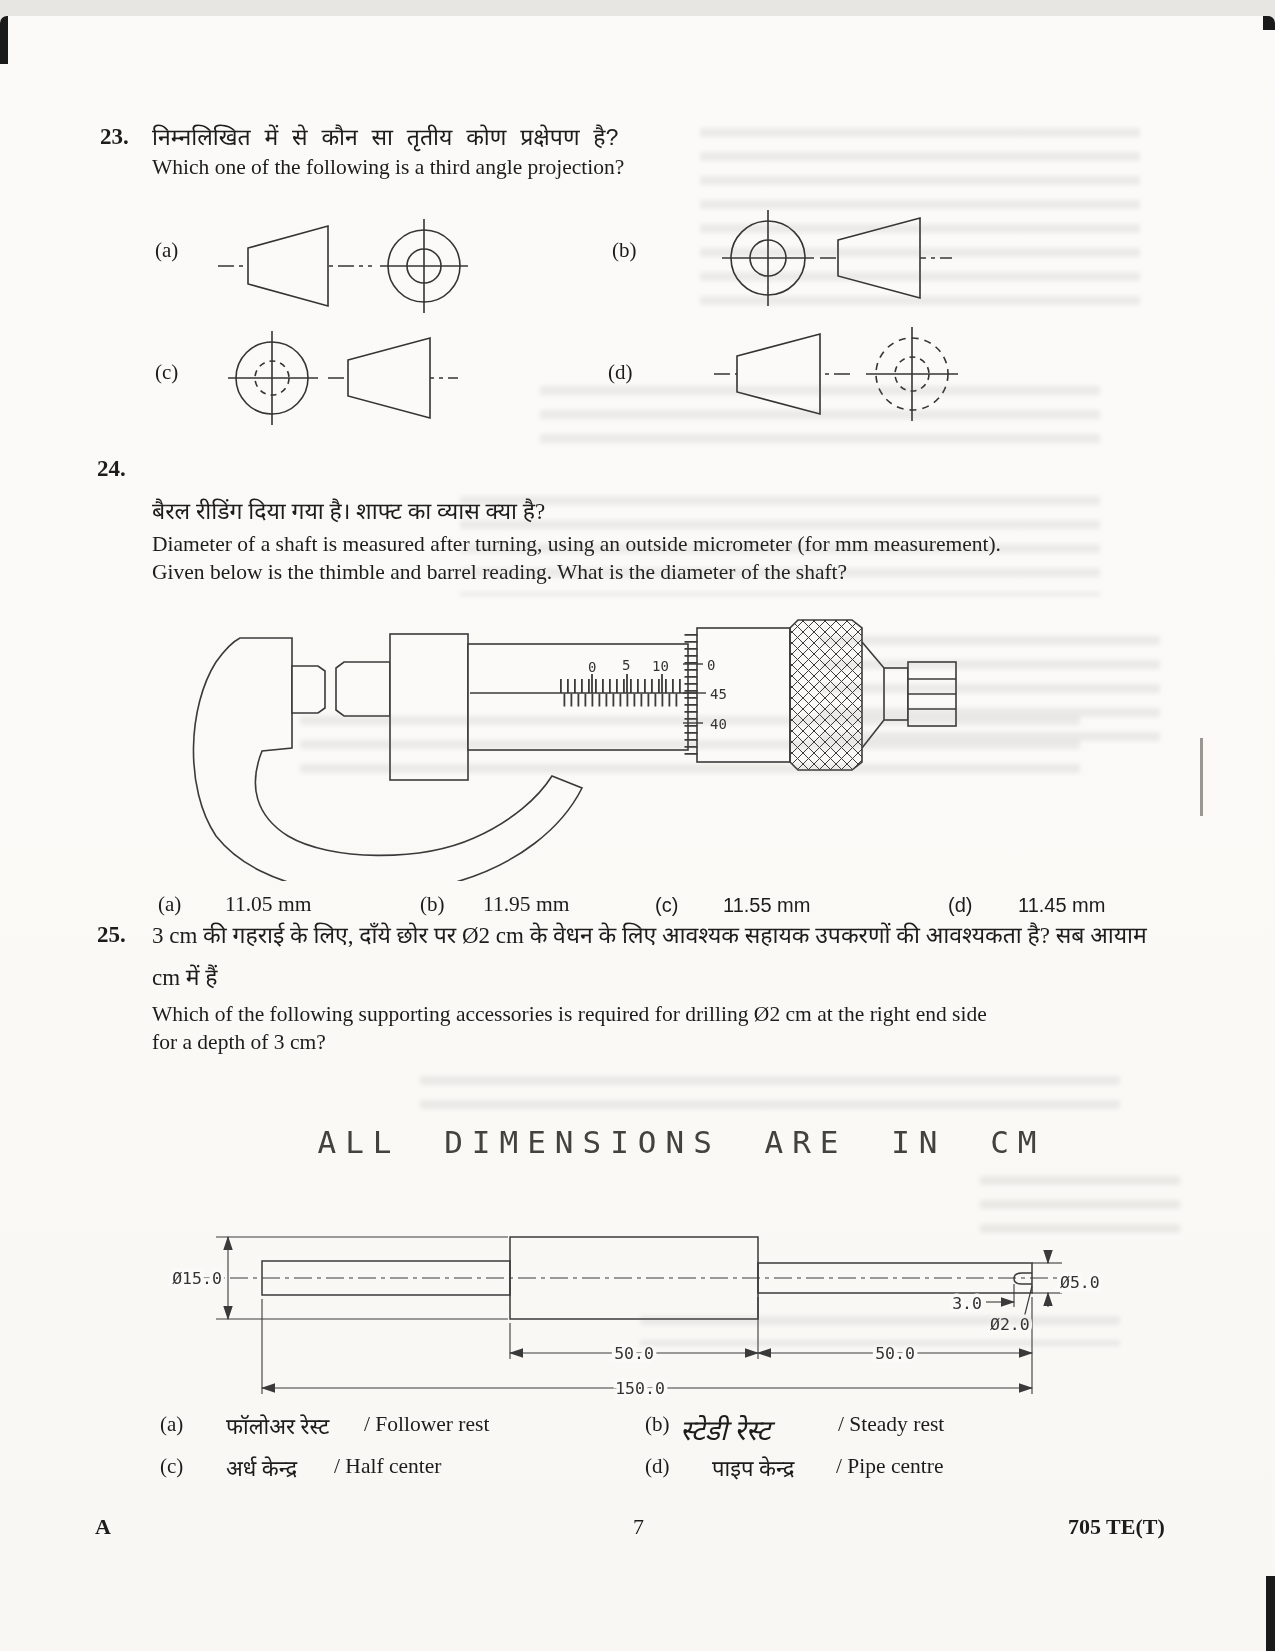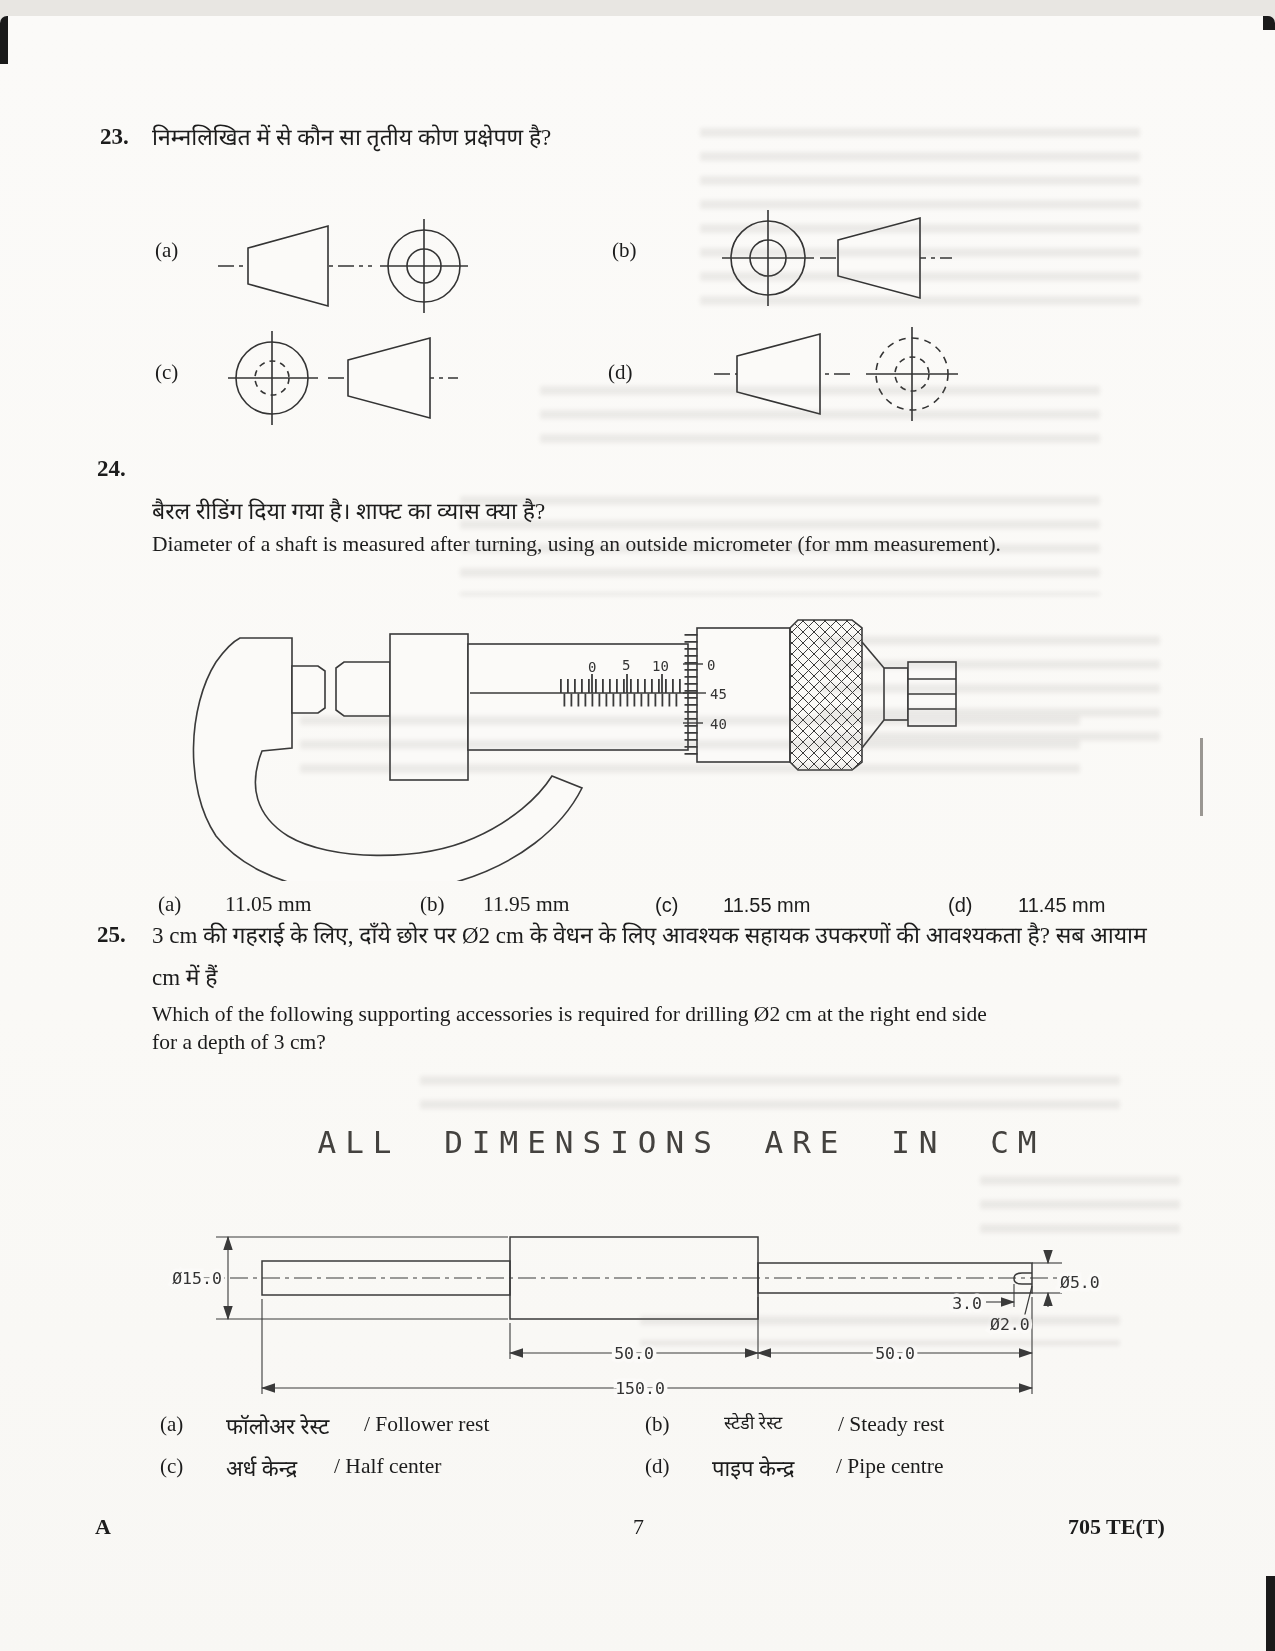--- a/index.html
+++ b/index.html
@@ -21,21 +21,22 @@
          background:repeating-linear-gradient(to bottom,rgba(110,105,100,.35) 0 9px,transparent 9px 24px);}
   .mark{position:absolute;background:#1a1a1a;}
   .foldline{position:absolute;width:3px;background:#9a9792;}
 </style>
 </head>
 <body>
 
 <div class="page">
 
   <span class="abs qnum" style="left:100px;top:108px;">23.</span>
-  <span class="abs hi" style="left:152px;top:104px;">निम्नलिखित में से कौन सा तृतीय कोण प्रक्षेपण है?</span>
+  <span class="abs hi" style="left:152px;top:104px;font-family:Liberation Mono, monospace;">निम्नलिखित में से कौन सा तृतीय कोण प्रक्षेपण है?</span>
+  <span class="abs en" style="left:152px;top:139px;">Which one of the following is a third angle projection?</span>
 
   <span class="abs optlabel" style="left:155px;top:222px;">(a)</span>
   <span class="abs optlabel" style="left:612px;top:222px;">(b)</span>
   <span class="abs optlabel" style="left:155px;top:344px;">(c)</span>
   <span class="abs optlabel" style="left:608px;top:344px;">(d)</span>
 
   <svg style="top:175px;" width="1275" height="260" viewBox="0 175 1275 260">
     <g stroke="#343434" stroke-width="1.6" fill="none">
 
       <line x1="218" y1="250" x2="372" y2="250" stroke-dasharray="16 5 4 5"></line>
@@ -64,20 +65,21 @@
       <circle cx="912" cy="358" r="36" stroke-dasharray="7 6"></circle>
       <circle cx="912" cy="358" r="17" stroke-dasharray="6 5"></circle>
       <line x1="866" y1="358" x2="958" y2="358"></line>
         <line x1="912" y1="311" x2="912" y2="405"></line>
     </g>
   </svg>
 
   <span class="abs qnum" style="left:97px;top:440px;">24.</span>
   <span class="abs en" style="left:152px;top:516px;">Diameter of a shaft is measured after turning, using an outside micrometer (for mm measurement).</span>
   <span class="abs hi" style="left:152px;top:478px;">बैरल रीडिंग दिया गया है। शाफ्ट का व्यास क्या है?</span>
+  <span class="abs en" style="left:152px;top:544px;">Given below is the thimble and barrel reading. What is the diameter of the shaft?</span>
 
   <svg style="top:570px;" width="1275" height="295" viewBox="0 570 1275 295">
     <defs>
       <pattern id="knurl" width="11" height="11" patternUnits="userSpaceOnUse">
         <path d="M0,11 L11,0 M0,0 L11,11" stroke="#3a3a3a" stroke-width="1" fill="none"></path>
       </pattern>
     </defs>
     <g stroke="#3a3a3a" stroke-width="1.6" fill="none">
 
       <path d="M 240,622 L 292,622 L 292,732 L 262,735
@@ -191,21 +193,21 @@
       <text x="634" y="1343" text-anchor="middle">50.0</text>
       <text x="895" y="1343" text-anchor="middle">50.0</text>
       <text x="640" y="1378" text-anchor="middle">150.0</text>
     </g>
   </svg>
 
   <span class="abs optlabel" style="left:160px;top:1396px;">(a)</span>
   <span class="abs hi" style="left:226px;top:1394px;font-size:22px;">फॉलोअर रेस्ट</span>
   <span class="abs en" style="left:364px;top:1396px;">/ Follower rest</span>
   <span class="abs optlabel" style="left:645px;top:1396px;">(b)</span>
-  <span class="abs hi" style="left:724px;top:1394px;font-size:18px;">स्टेडी रेस्ट</span>
+  <span class="abs hi" style="left:680px;top:1394px;font-size:28px;font-style:italic;">स्टेडी रेस्ट</span>
   <span class="abs en" style="left:838px;top:1396px;">/ Steady rest</span>
 
   <span class="abs optlabel" style="left:160px;top:1438px;">(c)</span>
   <span class="abs hi" style="left:226px;top:1436px;font-size:22px;">अर्ध केन्द्र</span>
   <span class="abs en" style="left:334px;top:1438px;">/ Half center</span>
   <span class="abs optlabel" style="left:645px;top:1438px;">(d)</span>
   <span class="abs hi" style="left:712px;top:1436px;font-size:22px;">पाइप केन्द्र</span>
   <span class="abs en" style="left:836px;top:1438px;">/ Pipe centre</span>
 
   <span class="abs footer b" style="left:95px;top:1498px;">A</span>

